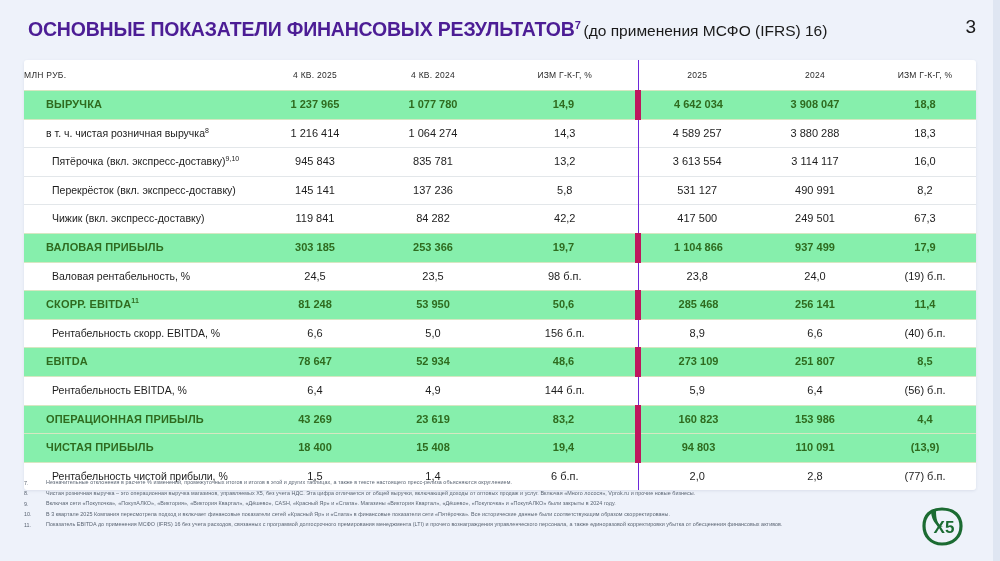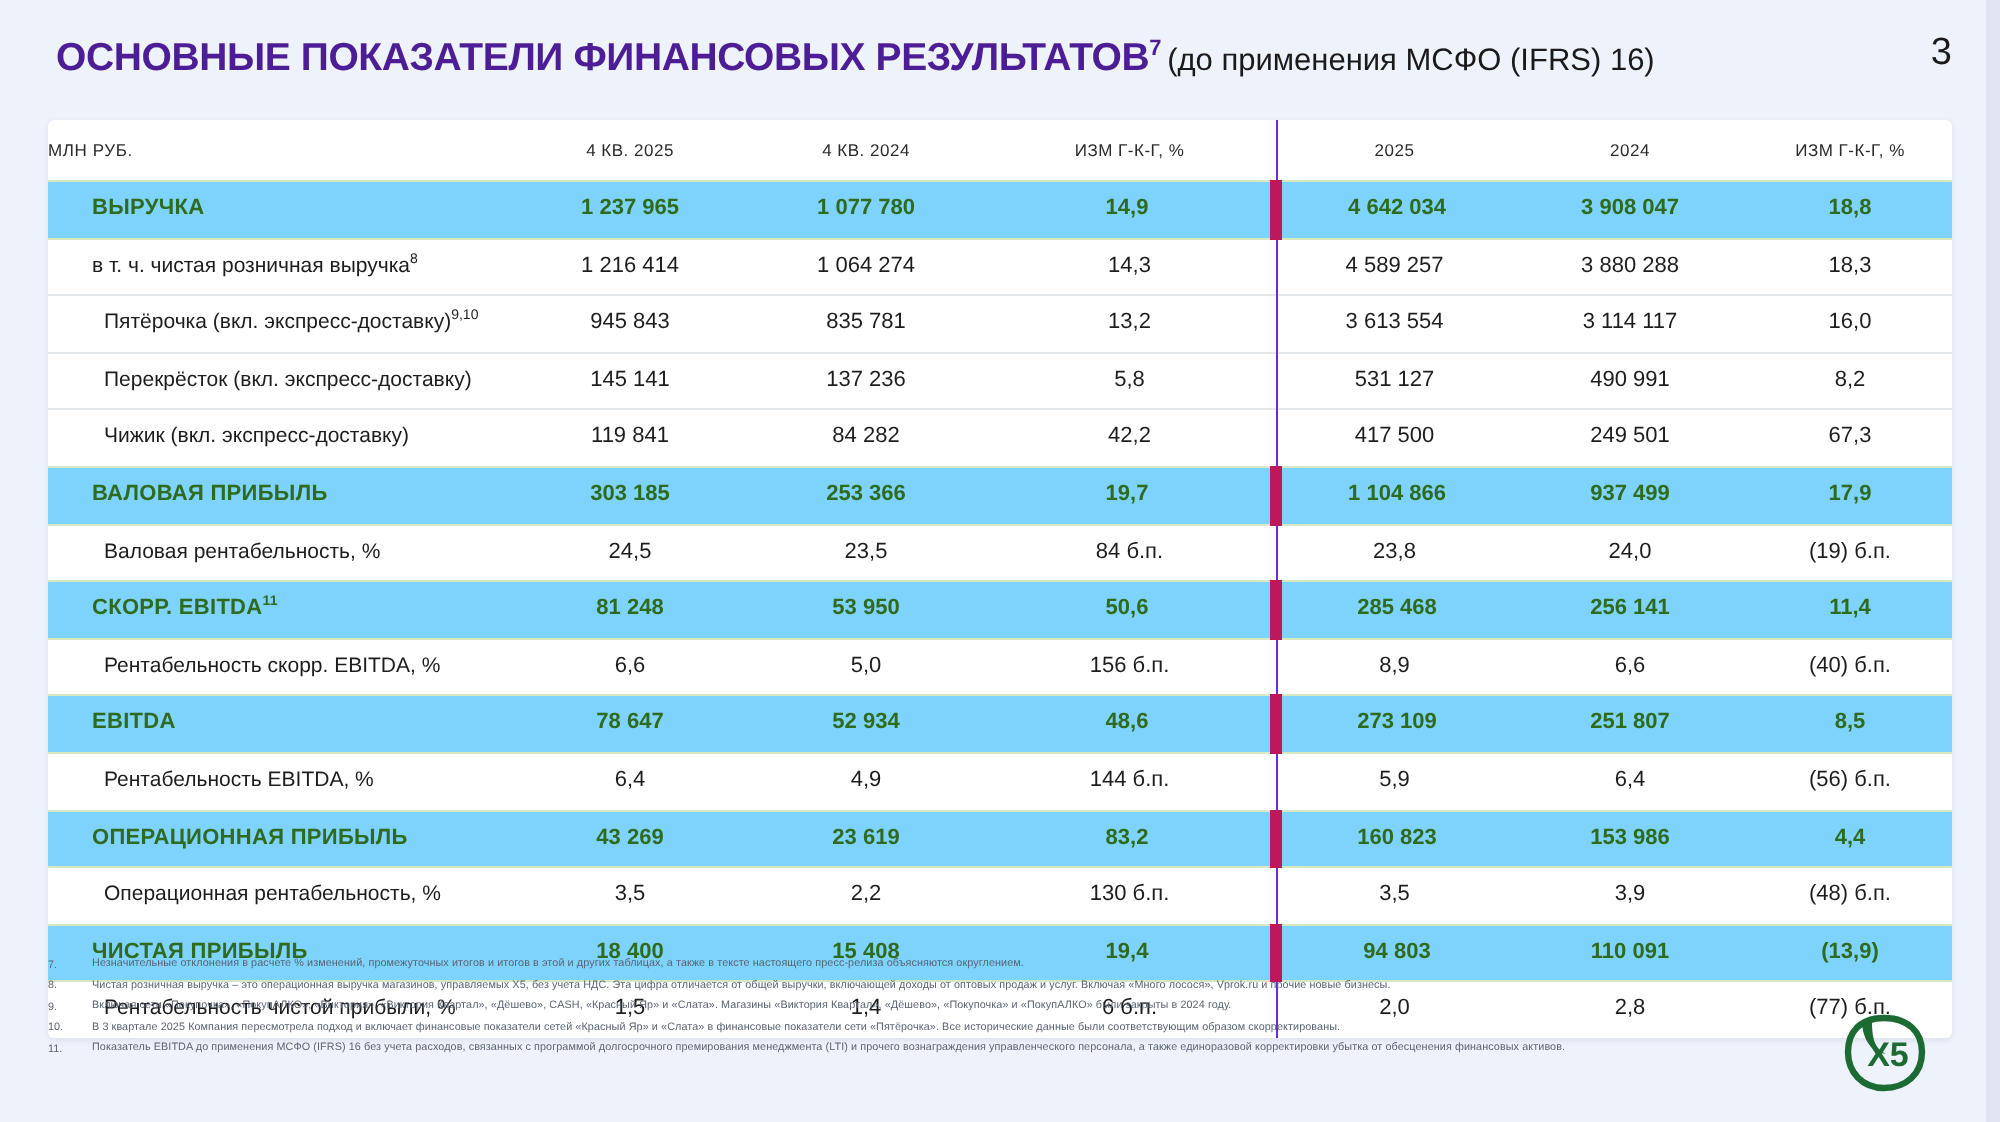--- a/index.html
+++ b/index.html
@@ -113,21 +113,21 @@
     border-top: 1px solid #e3e7ea;
     height: 27.6px;
     line-height: 27.6px;
   }
   tbody td.lbl {
     text-align: left;
     padding-left: 22px;
     font-size: 10.5px;
   }
   tbody tr.hl td {
-    background: #7dd3fc;
+    background: #86efac;
     color: #2f6b1f;
     font-weight: 700;
     border-top: 1px solid #d6e7c2;
     border-bottom: 1px solid #d6e7c2;
   }
   tbody tr.hl td.lbl {
     font-size: 11px;
     letter-spacing: 0.15px;
   }
   tbody td.ind1 { padding-left: 28px; }
@@ -279,21 +279,21 @@
             <td>253 366</td>
             <td>19,7</td>
             <td class="sep-l">1 104 866</td>
             <td>937 499</td>
             <td>17,9</td>
           </tr>
           <tr>
             <td class="lbl ind1">Валовая рентабельность, %</td>
             <td>24,5</td>
             <td>23,5</td>
-            <td>84 б.п.</td>
+            <td>98 б.п.</td>
             <td class="sep-l">23,8</td>
             <td>24,0</td>
             <td>(19) б.п.</td>
           </tr>
           <tr class="hl">
             <td class="lbl">СКОРР. EBITDA<sup class="fn">11</sup></td>
             <td>81 248</td>
             <td>53 950</td>
             <td>50,6</td>
             <td class="sep-l">285 468</td>
@@ -329,29 +329,20 @@
           </tr>
           <tr class="hl">
             <td class="lbl">ОПЕРАЦИОННАЯ ПРИБЫЛЬ</td>
             <td>43 269</td>
             <td>23 619</td>
             <td>83,2</td>
             <td class="sep-l">160 823</td>
             <td>153 986</td>
             <td>4,4</td>
           </tr>
-          <tr>
-            <td class="lbl ind1">Операционная рентабельность, %</td>
-            <td>3,5</td>
-            <td>2,2</td>
-            <td>130 б.п.</td>
-            <td class="sep-l">3,5</td>
-            <td>3,9</td>
-            <td>(48) б.п.</td>
-          </tr>
           <tr class="hl">
             <td class="lbl">ЧИСТАЯ ПРИБЫЛЬ</td>
             <td>18 400</td>
             <td>15 408</td>
             <td>19,4</td>
             <td class="sep-l">94 803</td>
             <td>110 091</td>
             <td>(13,9)</td>
           </tr>
           <tr>

